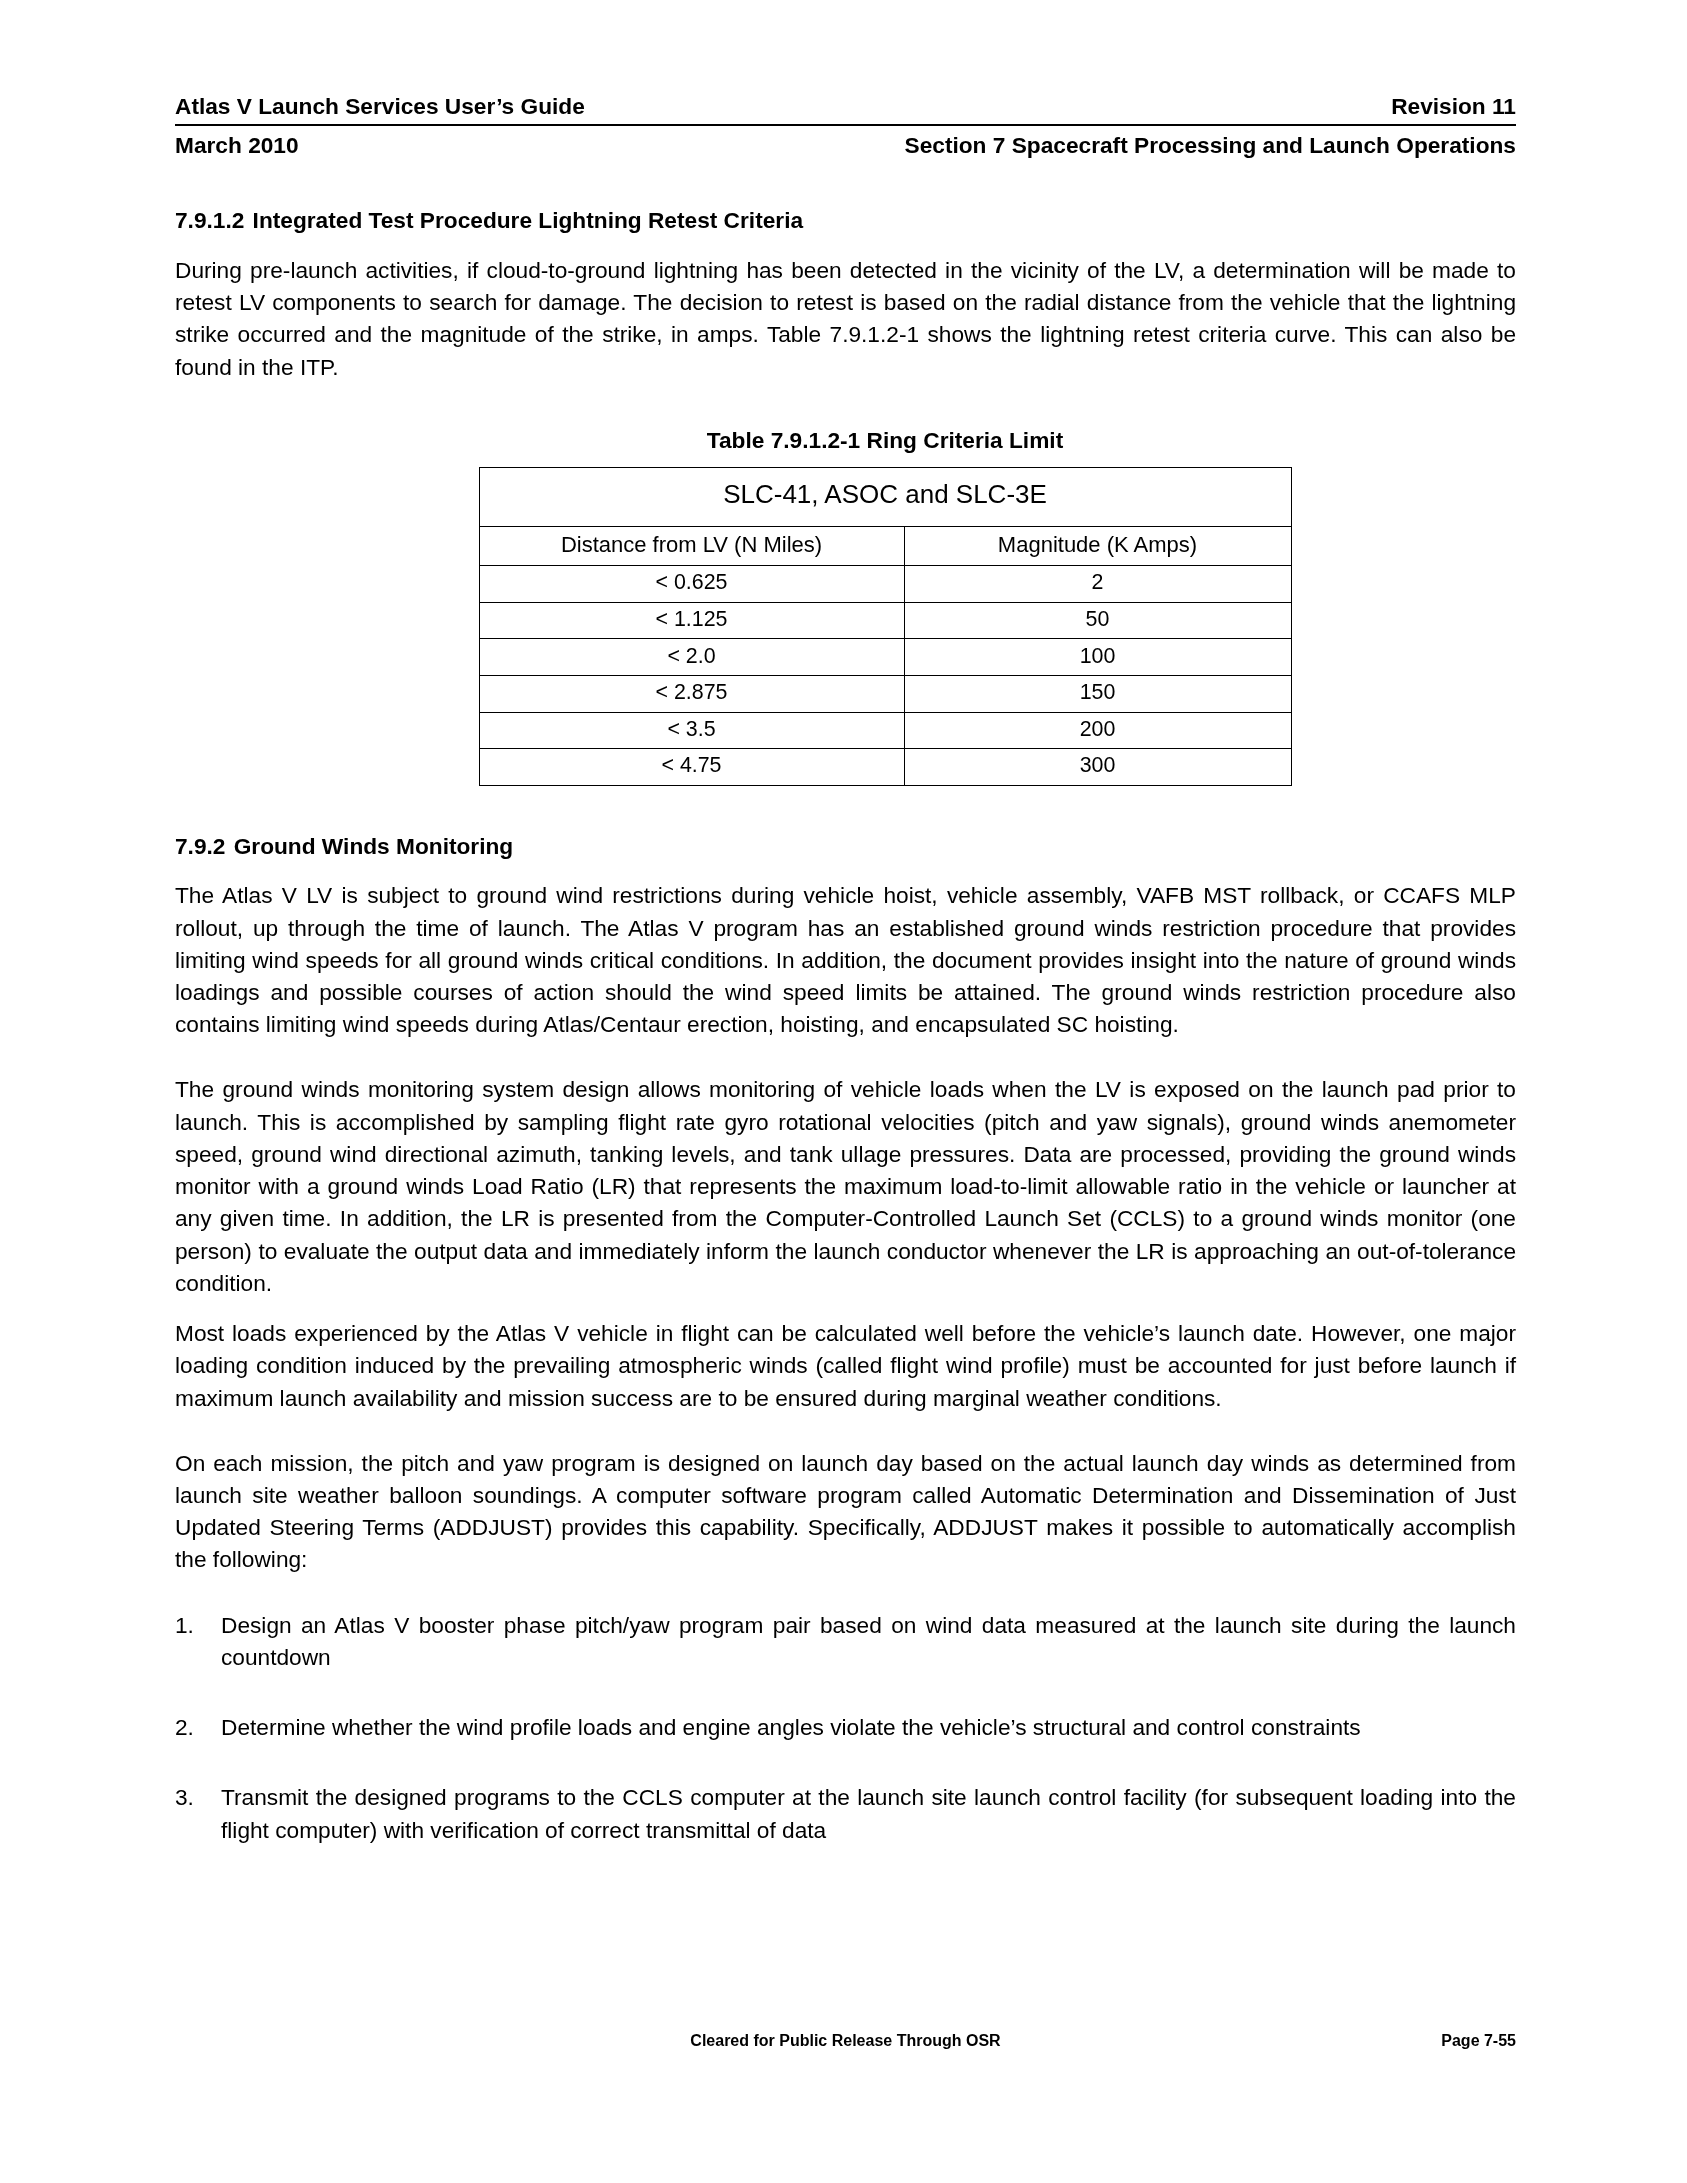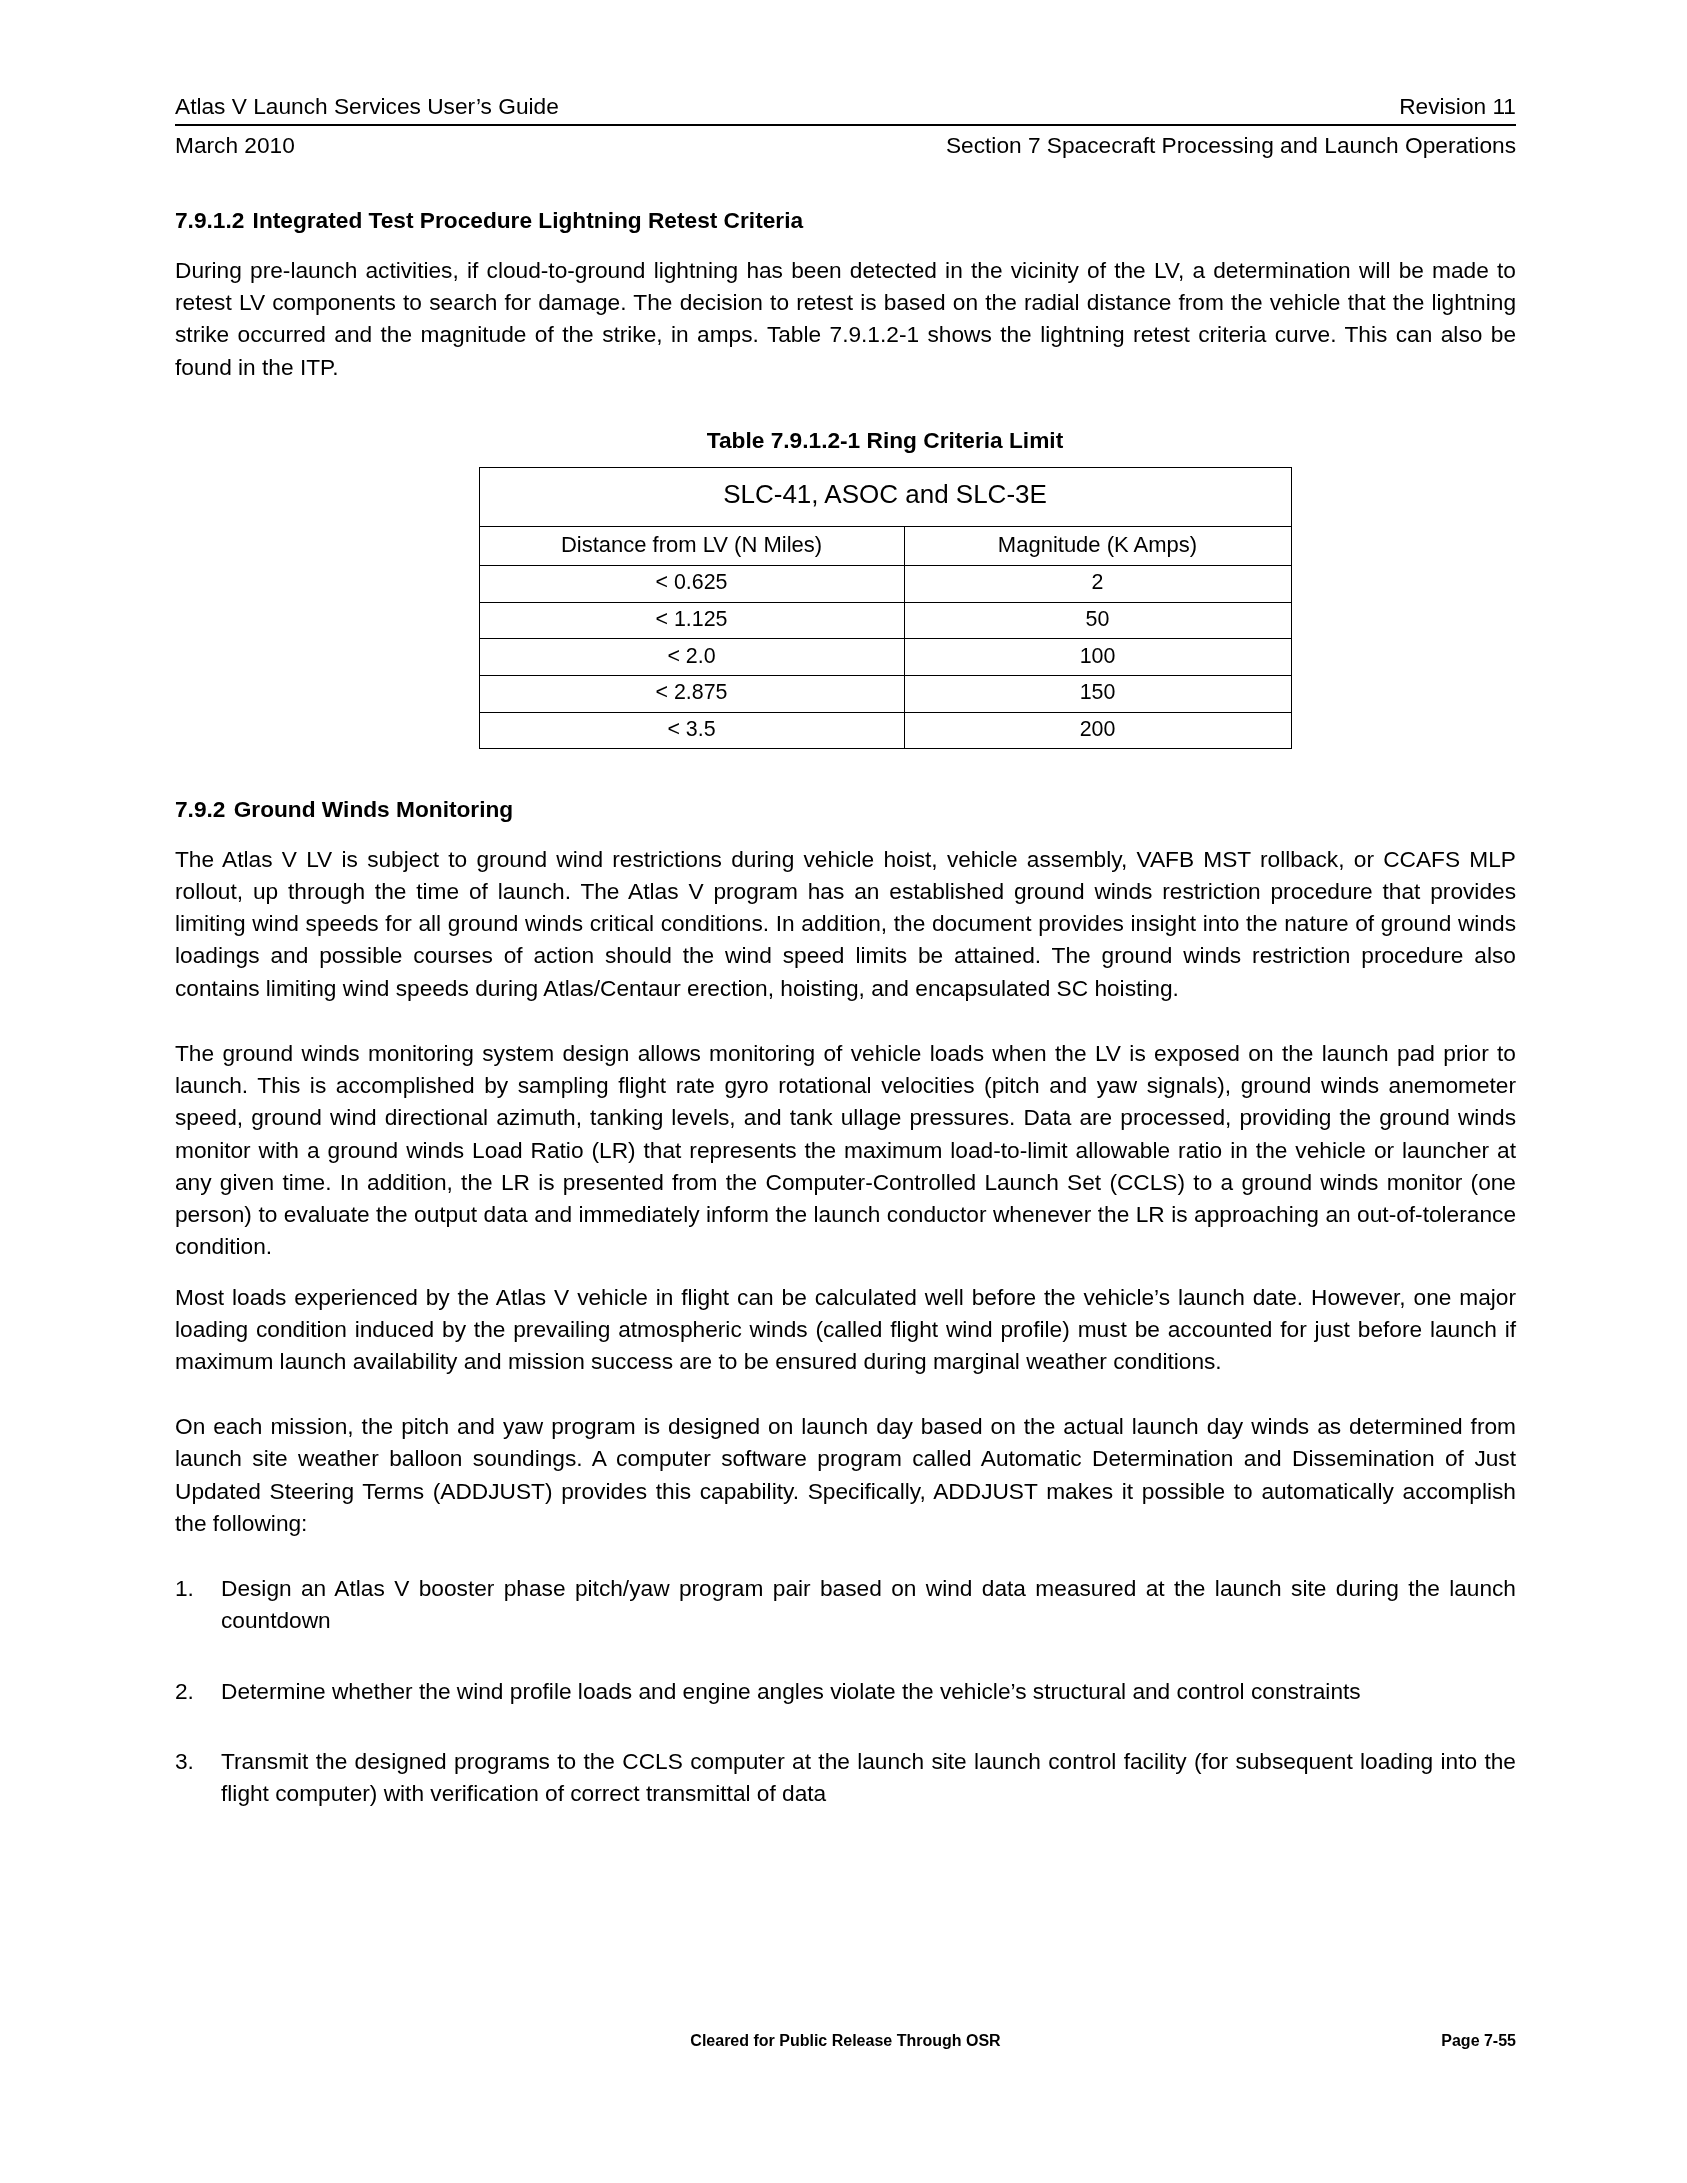--- a/index.html
+++ b/index.html
@@ -29,21 +29,21 @@
   }
 
   
   .page-header {
     padding-top: 92px;
   }
   .hdr-row {
     display: flex;
     justify-content: space-between;
     align-items: flex-start;
-    font-weight: normal;
+    font-weight: bold;
     font-size: 22.7px;
     line-height: 1.28;
   }
   .hdr-row-1 {
     border-bottom: 2.9px solid #000;
     padding-bottom: 2.5px;
   }
   .hdr-row-2 {
     padding-top: 5.8px;
   }
@@ -210,20 +210,24 @@
             <td>&lt; 2.0</td>
             <td>100</td>
           </tr>
           <tr>
             <td>&lt; 2.875</td>
             <td>150</td>
           </tr>
           <tr>
             <td>&lt; 3.5</td>
             <td>200</td>
+          </tr>
+          <tr>
+            <td>&lt; 4.75</td>
+            <td>300</td>
           </tr>
         </tbody>
       </table>
     </div>
 
     <div class="heading-block">
       <h2 class="section-heading">
         <span class="heading-num">7.9.2</span><span>Ground Winds Monitoring</span>
       </h2>
     </div>

